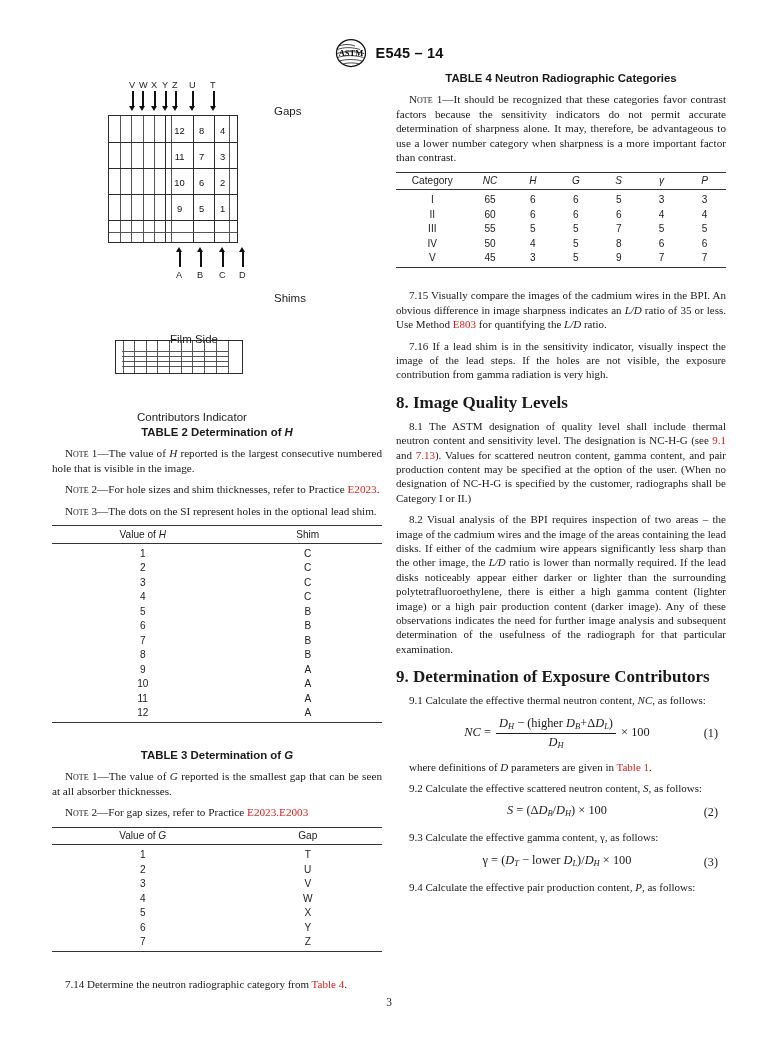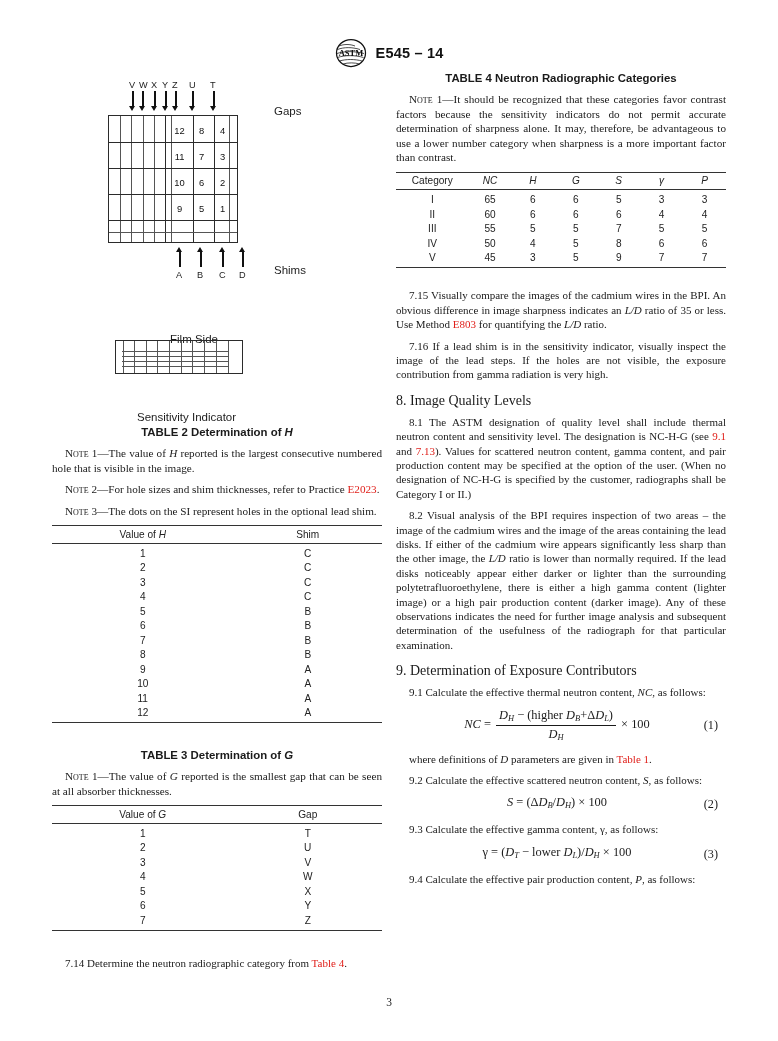--- a/index.html
+++ b/index.html
@@ -57,22 +57,22 @@
   p.body {
     font-size: 11px;
     line-height: 1.31;
     text-align: justify;
     text-justify: inter-word;
     margin: 0 0 7px 0;
     text-indent: 13px;
     hyphens: auto;
   }
   h3.sec {
-    font-size: 14px;
-    font-weight: normal;
+    font-size: 17px;
+    font-weight: bold;
     margin: 11px 0 6px 0;
     text-indent: 0;
   }
   .i { font-style: italic; }
   .red { color: #e0201b; }
 
   
   .tbl-title {
     font-family: "Liberation Sans", sans-serif;
     font-weight: bold;
@@ -329,42 +329,42 @@
       <span class="arrow-up" style="left:127px; top:180px; height:15px;"></span>
       <span class="arrow-up" style="left:148px; top:180px; height:15px;"></span>
       <span class="arrow-up" style="left:170px; top:180px; height:15px;"></span>
       <span class="arrow-up" style="left:190px; top:180px; height:15px;"></span>
 
       <span class="colhdr" style="left:124px; top:198px;">A</span>
       <span class="colhdr" style="left:145px; top:198px;">B</span>
       <span class="colhdr" style="left:167px; top:198px;">C</span>
       <span class="colhdr" style="left:187px; top:198px;">D</span>
 
-      <span class="fig-label" style="left:222px; top:180px;">Shims</span>
+      <span class="fig-label" style="left:222px; top:208px;">Shims</span>
 
       <span class="fig-label" style="left:118px; top:249px;">Film Side</span>
 
       <div class="film-box" style="left:63px; top:268px; width:128px; height:34px;">
         <span class="vline" style="left:7px;  top:0; height:100%;"></span>
         <span class="vline" style="left:18px; top:0; height:100%;"></span>
         <span class="vline" style="left:30px; top:0; height:100%;"></span>
         <span class="vline" style="left:41px; top:0; height:100%;"></span>
         <span class="vline" style="left:53px; top:0; height:100%;"></span>
         <span class="vline" style="left:65px; top:0; height:100%;"></span>
         <span class="vline" style="left:76px; top:0; height:100%;"></span>
         <span class="vline" style="left:88px; top:0; height:100%;"></span>
         <span class="vline" style="left:100px; top:0; height:100%;"></span>
         <span class="vline" style="left:112px; top:0; height:100%;"></span>
         <span class="hline" style="top:10px; left:6px; width:107px;"></span>
         <span class="hline" style="top:15px; left:6px; width:107px;"></span>
         <span class="hline" style="top:20px; left:6px; width:107px;"></span>
         <span class="hline" style="top:25px; left:6px; width:107px;"></span>
       </div>
 
-      <span class="fig-label" style="left:85px; top:327px;">Sensitivity Indicator</span>
+      <span class="fig-label" style="left:85px; top:327px;">Contributors Indicator</span>
     </div>
 
     <div class="tbl-block">
       <div class="tbl-title">
         <span>TABLE 2 Determination of </span><span class="i">H</span>
       </div>
 
       <p class="tbl-note">
         <span class="nlabel">Note 1</span><span>—The value of <span class="i">H</span> reported is the largest consecutive numbered hole that is visible in the image.</span>
       </p>
@@ -440,20 +440,23 @@
       </table>
     </div>
 
     <div class="tbl-block" style="margin-top:26px;">
       <div class="tbl-title">
         <span>TABLE 3 Determination of </span><span class="i">G</span>
       </div>
 
       <p class="tbl-note">
         <span class="nlabel">Note 1</span><span>—The value of <span class="i">G</span> reported is the smallest gap that can be seen at all absorber thicknesses.</span>
+      </p>
+      <p class="tbl-note">
+        <span class="nlabel">Note 2</span><span>—For gap sizes, refer to Practice <span class="red">E2023.E2003</span></span>
       </p>
 
       <table class="data">
         <thead>
           <tr>
             <th style="width:55%">Value of <span class="i">G</span></th>
             <th style="width:45%">Gap</th>
           </tr>
         </thead>
         <tbody>

